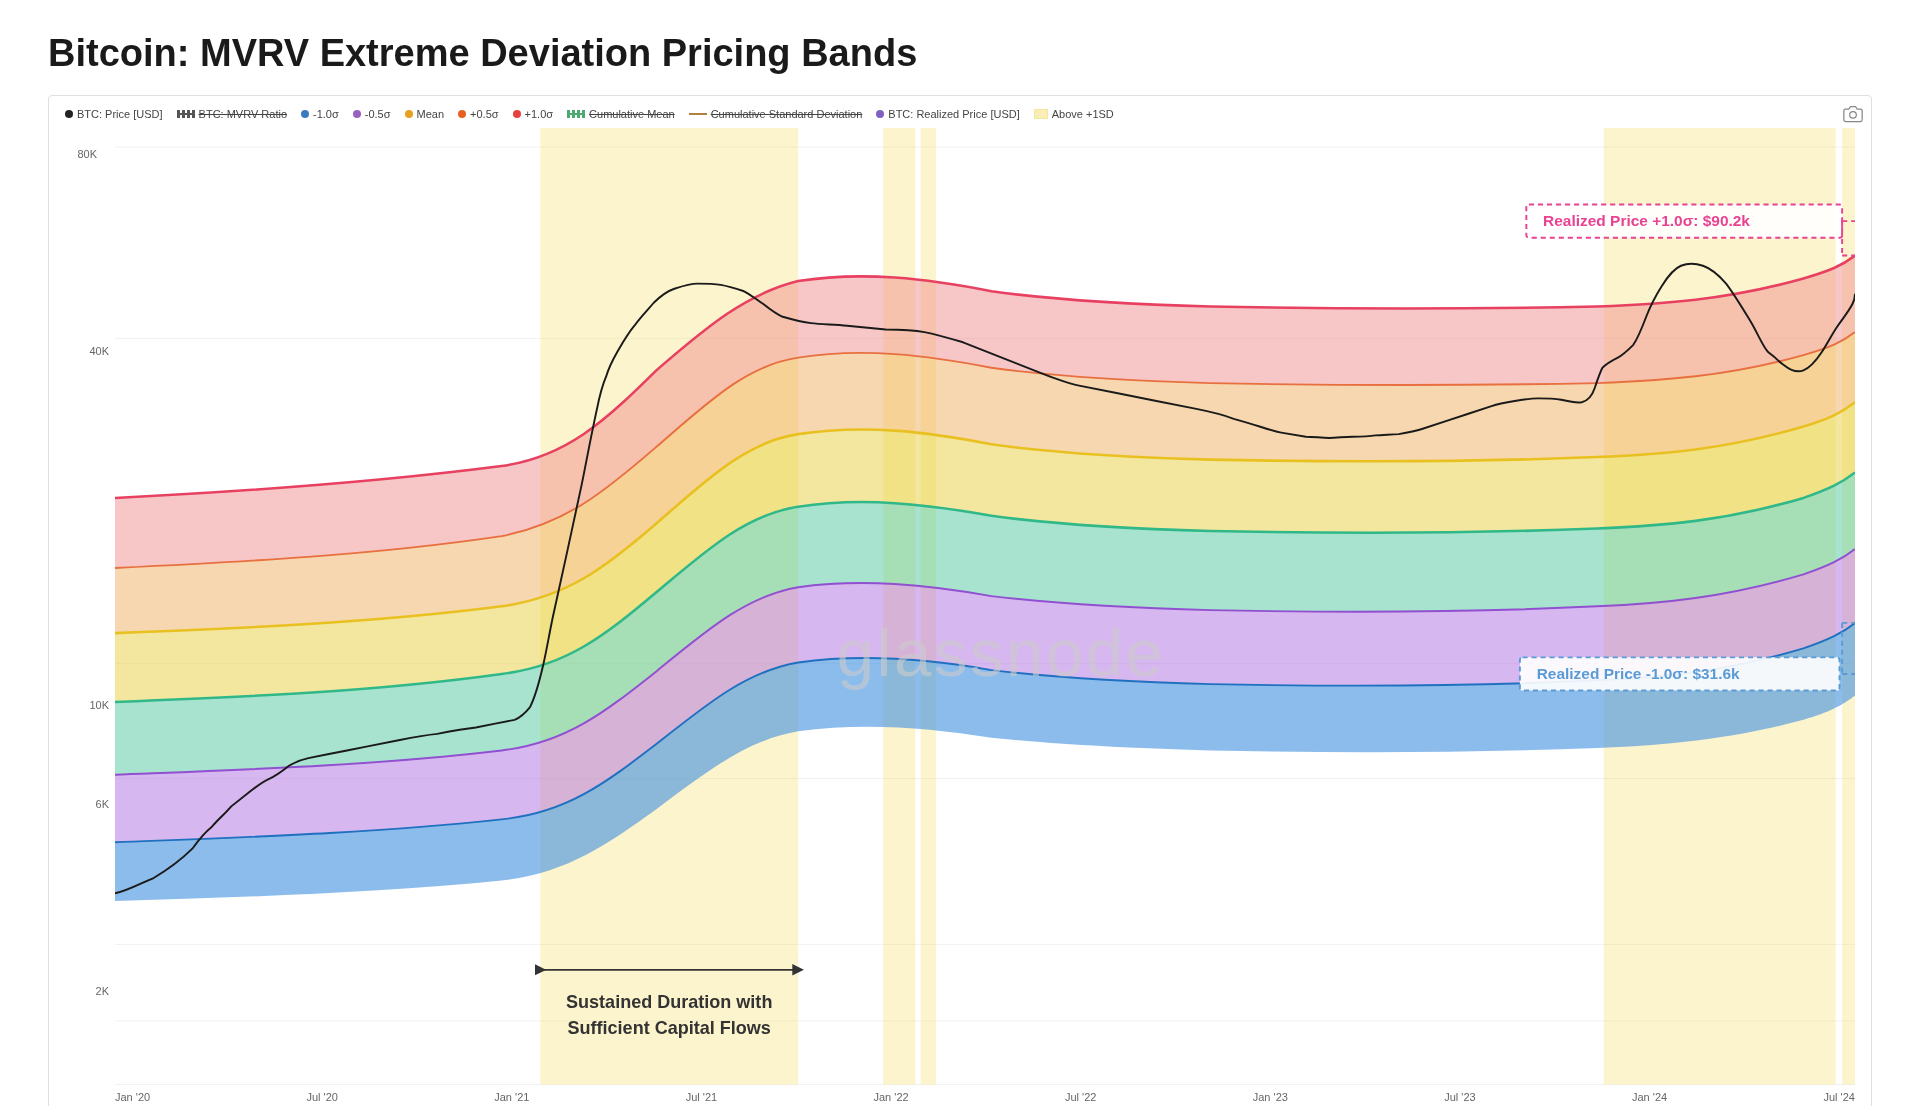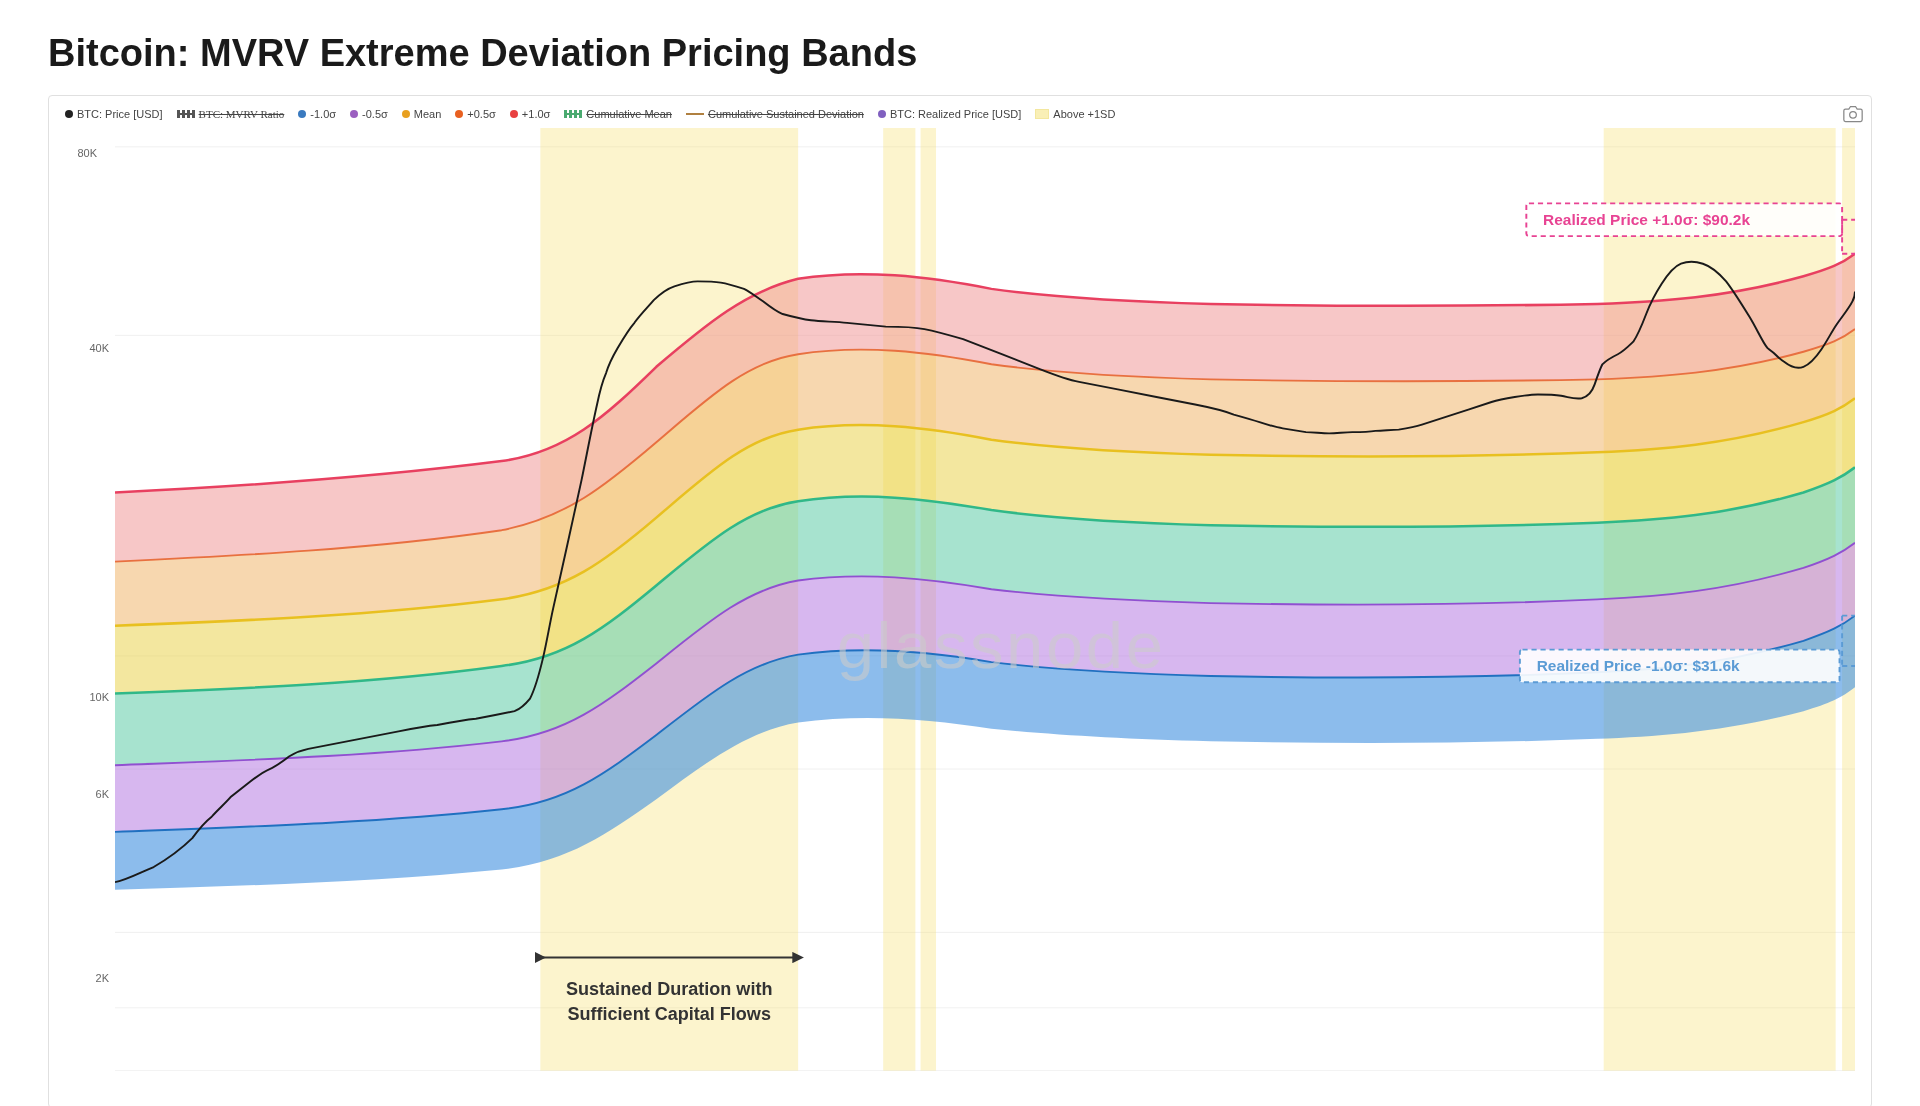--- a/index.html
+++ b/index.html
@@ -78,21 +78,21 @@
 
     <div class="legend">
       <div class="legend-item">
         <div class="legend-dot" style="background:#222222;"></div>
         <span>BTC: Price [USD]</span>
       </div>
       <div class="legend-item">
         <div style="width:18px;height:2px;background:#555;position:relative;">
           <div style="position:absolute;top:-3px;left:50%;transform:translateX(-50%);width:100%;height:8px;background:repeating-linear-gradient(90deg,#555 0,#555 3px,transparent 3px,transparent 5px);"></div>
         </div>
-        <span style="text-decoration:line-through;font-family:Liberation Serif, serif;">BTC: MVRV Ratio</span>
+        <span style="text-decoration:line-through;">BTC: MVRV Ratio</span>
       </div>
       <div class="legend-item">
         <div class="legend-dot" style="background:#3a7abf;"></div>
         <span>-1.0σ</span>
       </div>
       <div class="legend-item">
         <div class="legend-dot" style="background:#9b5fc0;"></div>
         <span>-0.5σ</span>
       </div>
       <div class="legend-item">
@@ -108,21 +108,21 @@
         <span>+1.0σ</span>
       </div>
       <div class="legend-item">
         <div style="width:18px;height:2px;background:#4aaa70;position:relative;">
           <div style="position:absolute;top:-3px;left:50%;transform:translateX(-50%);width:100%;height:8px;background:repeating-linear-gradient(90deg,#4aaa70 0,#4aaa70 3px,transparent 3px,transparent 5px);"></div>
         </div>
         <span style="text-decoration:line-through;">Cumulative Mean</span>
       </div>
       <div class="legend-item">
         <div style="width:18px;height:2px;background:#b08040;"></div>
-        <span style="text-decoration:line-through;">Cumulative Sustained Deviation</span>
+        <span style="text-decoration:line-through;">Cumulative Standard Deviation</span>
       </div>
       <div class="legend-item">
         <div class="legend-dot" style="background:#8060c0;"></div>
         <span>BTC: Realized Price [USD]</span>
       </div>
       <div class="legend-item">
         <div class="legend-rect" style="background:#f5e070;border:1px solid #e8d040;"></div>
         <span>Above +1SD</span>
       </div>
     </div>
@@ -216,17 +216,29 @@
           <rect x="1090" y="415" width="248" height="26" fill="none" stroke="#5b9bd5" stroke-width="1.5" stroke-dasharray="4,3" rx="2"></rect>
           <text x="1103" y="432" font-size="12" fill="#5b9bd5" font-family="Arial" font-weight="700">Realized Price -1.0σ: $31.6k</text>
 
           <line x1="1340" y1="428" x2="1350" y2="428" stroke="#5b9bd5" stroke-width="1.5" stroke-dasharray="4,3"></line>
           <line x1="1340" y1="388" x2="1340" y2="428" stroke="#5b9bd5" stroke-width="1.5" stroke-dasharray="4,3"></line>
           <line x1="1340" y1="388" x2="1350" y2="388" stroke="#5b9bd5" stroke-width="1.5" stroke-dasharray="4,3"></line>
 
         </svg>
 
         
+        <div style="display:flex; justify-content:space-between; padding: 2px 0 0 0; font-size:11px; color:#666;">
+          <span>Jan '20</span>
+          <span>Jul '20</span>
+          <span>Jan '21</span>
+          <span>Jul '21</span>
+          <span>Jan '22</span>
+          <span>Jul '22</span>
+          <span>Jan '23</span>
+          <span>Jul '23</span>
+          <span>Jan '24</span>
+          <span>Jul '24</span>
+        </div>
       </div>
     </div>
   </div>
 
 </div>
 
 </body></html>

